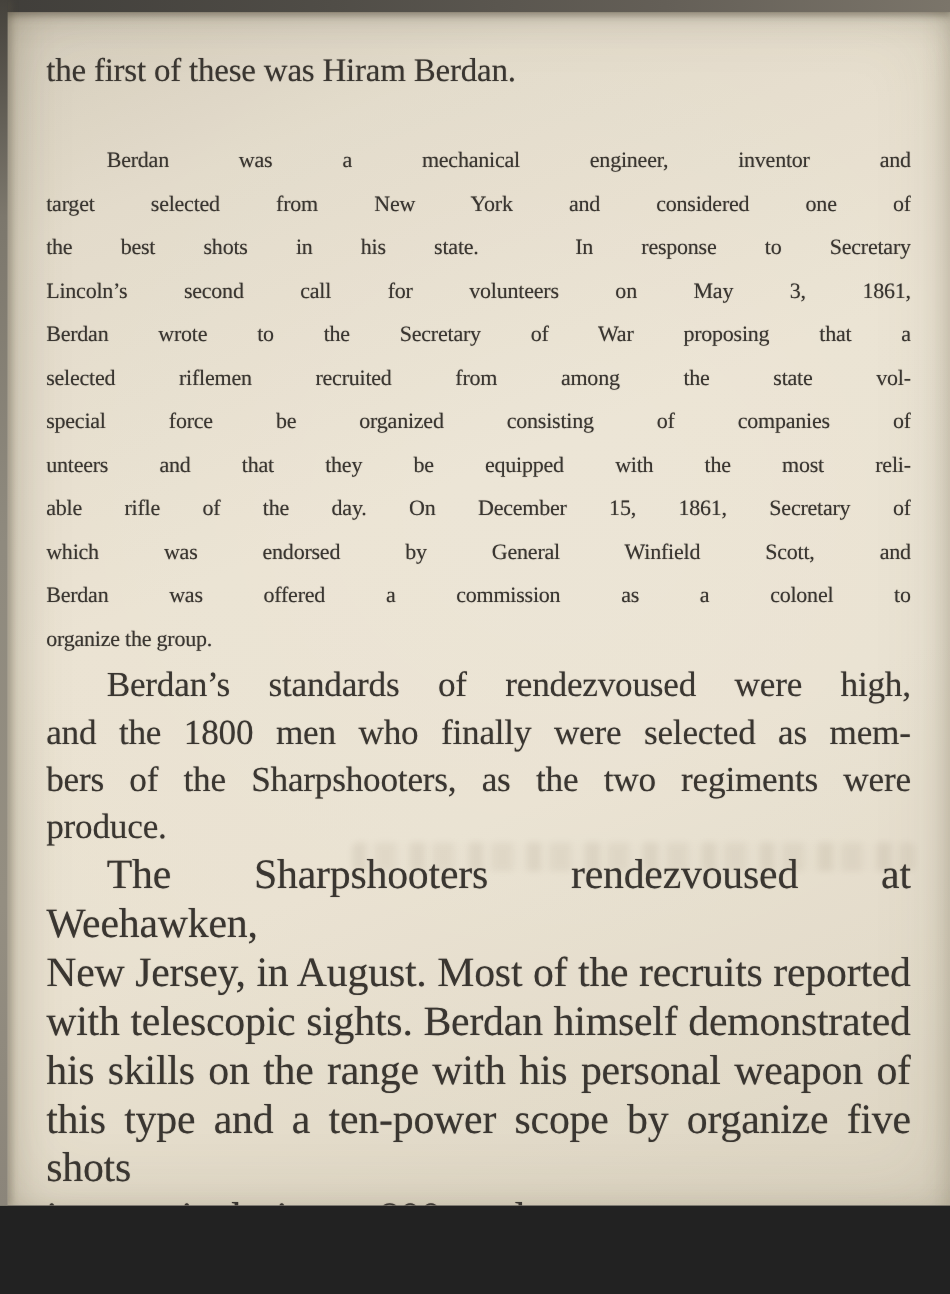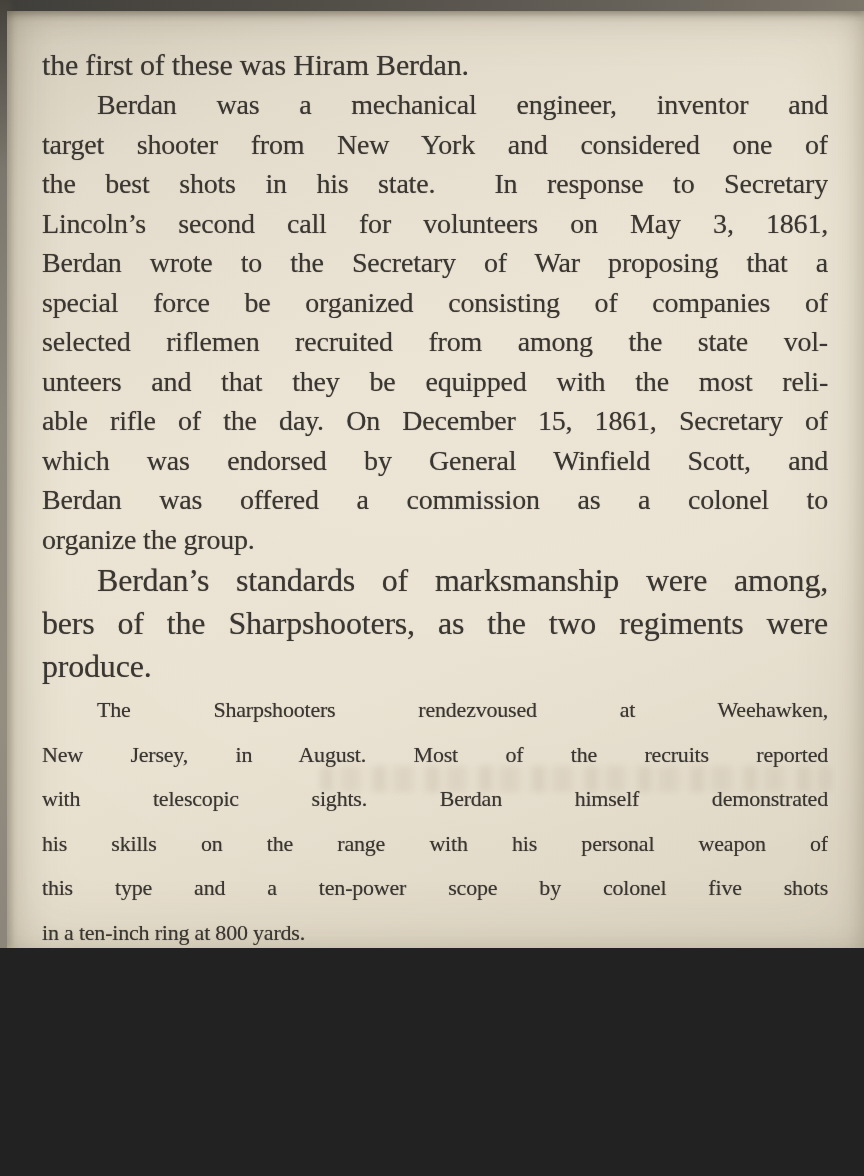--- a/index.html
+++ b/index.html
@@ -3,21 +3,21 @@
 <meta charset="utf-8">
 <style>
   html, body {
     margin: 0;
     padding: 0;
     background: #222;
   }
   .photo-page {
     position: relative;
     width: 864px;
-    height: 948px;
+    height: 1096px;
     overflow: hidden;
     background-color: #e7dfcf;
     background-image:
       radial-gradient(130% 95% at 58% 42%, rgba(255,255,255,0.12), rgba(0,0,0,0) 62%),
       linear-gradient(158deg, #d3cbba 0%, #e2dac9 16%, #eae2d1 42%, #e9e1d0 64%, #e1d9c7 88%, #dcd4c2 100%);
     box-shadow:
       inset 0 0 70px rgba(95,85,62,0.16),
       inset 30px 0 40px -22px rgba(95,85,62,0.33),
       inset -14px 0 24px -14px rgba(95,85,62,0.28),
       inset 0 30px 35px -25px rgba(70,62,45,0.35);
@@ -57,23 +57,23 @@
     letter-spacing: -0.2px;
   }
   .line.nojust {
     text-align-last: left;
   }
   .line.indent {
     text-indent: 55px;
   }
   
   .p0 { font-size: 30px;   line-height: 40px;   }
-  .p1 { font-size: 28px;   line-height: 39.5px; }
+  .p1 { font-size: 20px;   line-height: 39.5px; margin-top: 42px; }
   .p2 { font-size: 32px;   line-height: 43px;   }
-  .p3 { font-size: 22px; line-height: 44.5px; }
+  .p3 { font-size: 38px; line-height: 44.5px; }
   .p4 { font-size: 34px;   line-height: 46px;   opacity: 0.88; }
   
   .showthrough {
     position: absolute;
     left: 320px;
     top: 766px;
     width: 512px;
     height: 26px;
     background: repeating-linear-gradient(90deg,
       rgba(128,112,88,0.26) 0px, rgba(128,112,88,0.26) 13px,
@@ -92,42 +92,43 @@
 <div class="photo-page">
   <div class="edge-top"></div>
   <div class="edge-left"></div>
   <div class="showthrough"></div>
   <div class="page-text" id="page-text">
       <div class="para p0">
         <div class="line nojust">the first of these was Hiram Berdan.</div>
       </div>
       <div class="para p1">
         <div class="line indent">Berdan was a mechanical engineer, inventor and</div>
-        <div class="line">target shooter from New York and considered one of</div>
+        <div class="line">target selected from New York and considered one of</div>
         <div class="line">the best shots in his state.  In response to Secretary</div>
         <div class="line">Lincoln’s second call for volunteers on May 3, 1861,</div>
         <div class="line">Berdan wrote to the Secretary of War proposing that a</div>
+        <div class="line">selected riflemen recruited from among the state vol-</div>
         <div class="line">special force be organized consisting of companies of</div>
-        <div class="line">selected riflemen recruited from among the state vol-</div>
         <div class="line">unteers and that they be equipped with the most reli-</div>
         <div class="line">able rifle of the day. On December 15, 1861, Secretary of</div>
         <div class="line">which was endorsed by General Winfield Scott, and</div>
         <div class="line">Berdan was offered a commission as a colonel to</div>
         <div class="line nojust">organize the group.</div>
       </div>
       <div class="para p2">
-        <div class="line indent">Berdan’s standards of marksmanship were among,</div>
+        <div class="line indent">Berdan’s standards of rendezvoused were high,</div>
+        <div class="line">and the 1800 men who finally were selected as mem-</div>
         <div class="line">bers of the Sharpshooters, as the two regiments were</div>
         <div class="line nojust">produce.</div>
       </div>
       <div class="para p3">
         <div class="line indent">The Sharpshooters rendezvoused at Weehawken,</div>
         <div class="line">New Jersey, in August. Most of the recruits reported</div>
         <div class="line">with telescopic sights. Berdan himself demonstrated</div>
         <div class="line">his skills on the range with his personal weapon of</div>
-        <div class="line">this type and a ten-power scope by colonel five shots</div>
+        <div class="line">this type and a ten-power scope by organize five shots</div>
         <div class="line nojust">in a ten-inch ring at 800 yards.</div>
       </div>
       <div class="para p4">
         <div class="line indent nojust">Berdan’s Sh</div>
       </div>
     </div>
 </div>
 
 </body></html>

